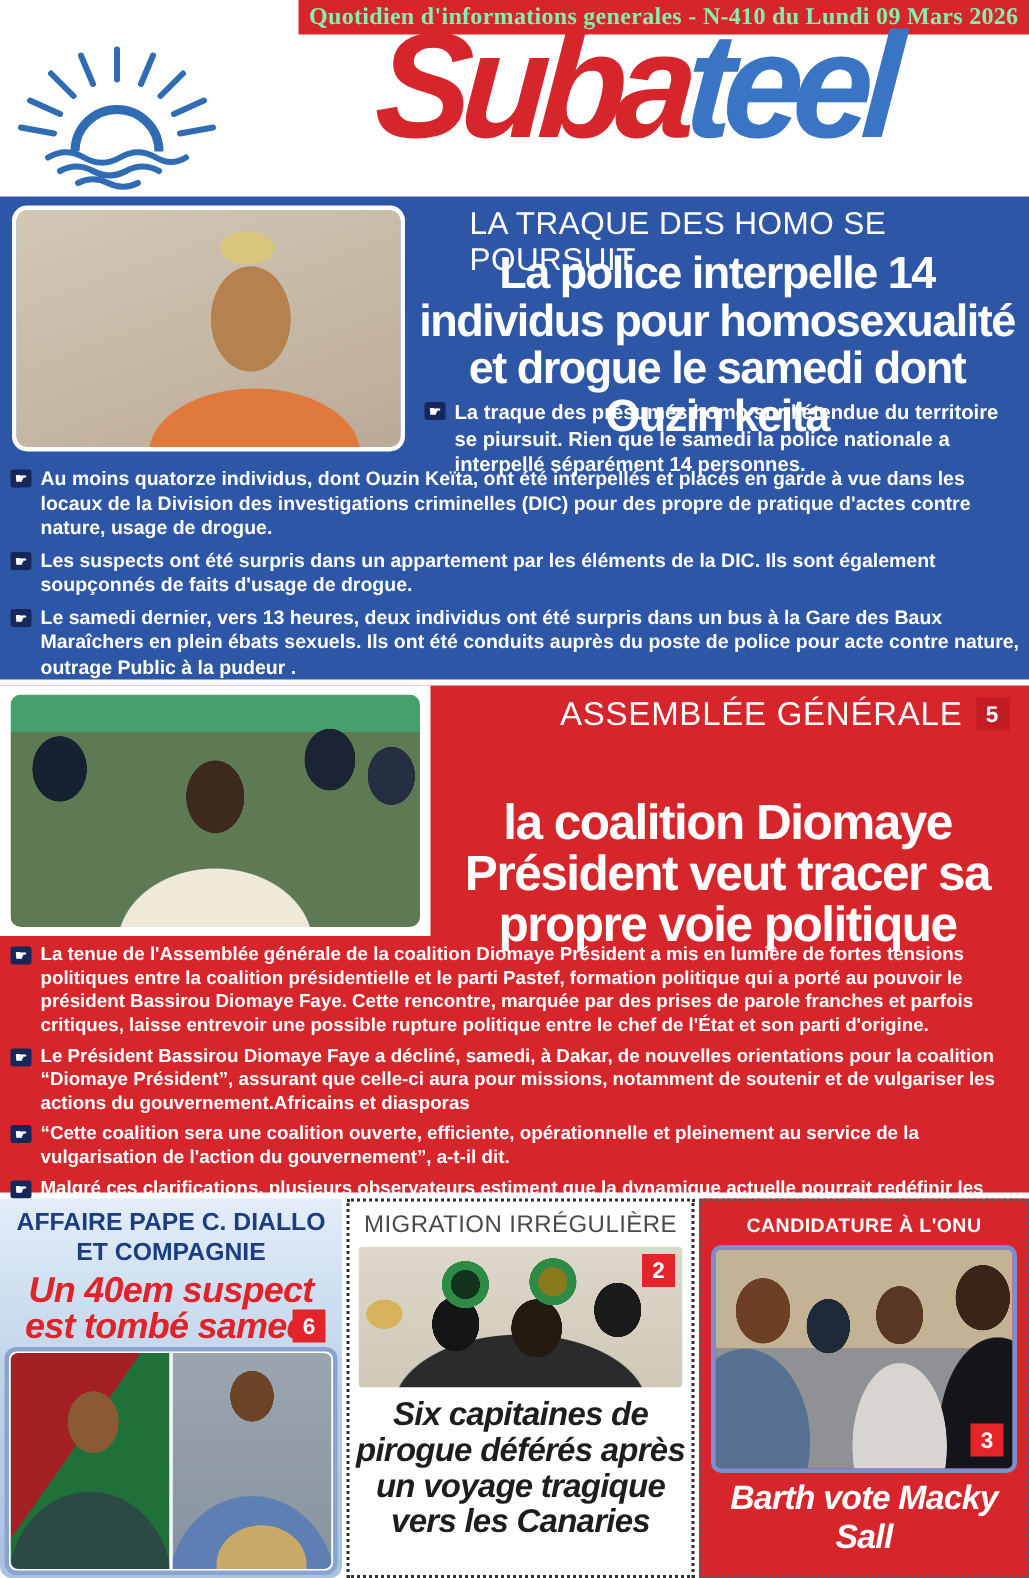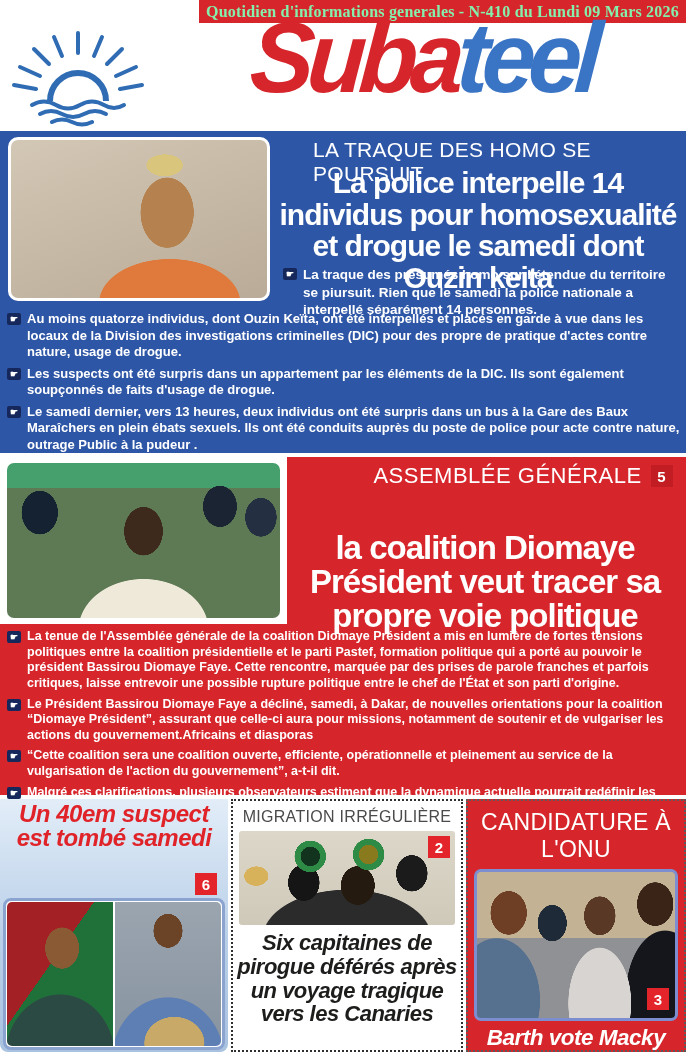--- a/index.html
+++ b/index.html
@@ -113,21 +113,21 @@
       radial-gradient(28px 32px at 55% 58%, #241a10 0 60%, transparent 61%),
       radial-gradient(26px 30px at 80% 45%, #1b1b1b 0 60%, transparent 61%),
       radial-gradient(120px 70px at 50% 115%, #2b2b2b 0 70%, transparent 71%),
       linear-gradient(180deg,#ddd7c9 0%, #cfc9ba 100%); }
   .cm-badge { position:absolute; right:5px; top:5px; }
   .cm-headline { margin-top:6px; text-align:center; color:#1d1d1b; font-style:italic; font-weight:bold; font-size:22px; line-height:1.08; letter-spacing:-.5px; }
   .col-right {
     position:absolute; left:466px; top:0; width:220px; height:253px;
     background:#d6252b; border:2px dotted #5a5a5a;
   }
-  .cr-kicker { margin-top:8px; text-align:center; color:#fff; font-size:23px; letter-spacing:.3px; }
+  .cr-kicker { margin-top:8px; text-align:center; color:#fff; font-size:13px; letter-spacing:.3px;font-weight:bold; }
   .cr-photo { position:relative; margin:6px 6px 0; height:152px; border:3px solid #7d8ed0; border-radius:7px;
     background:
       radial-gradient(30px 36px at 16% 28%, #6e3f24 0 60%, transparent 61%),
       radial-gradient(66px 95px at 10% 88%, #56708f 0 65%, transparent 66%),
       radial-gradient(26px 32px at 62% 30%, #5a3826 0 60%, transparent 61%),
       radial-gradient(48px 85px at 62% 90%, #d8d4d2 0 65%, transparent 66%),
       radial-gradient(30px 36px at 90% 22%, #3a2417 0 60%, transparent 61%),
       radial-gradient(60px 100px at 95% 85%, #14161c 0 65%, transparent 66%),
       radial-gradient(24px 30px at 38% 35%, #1e2a38 0 60%, transparent 61%),
       linear-gradient(180deg,#c4b294 0 45%, #8f9194 45% 100%); }
@@ -220,20 +220,21 @@
       <li>
           <span class="pico">☛</span>
           <span>Malgré ces clarifications, plusieurs observateurs estiment que la dynamique actuelle pourrait redéfinir les équilibres au sein du pouvoir. L'émergence d'une coalition présidentielle plus autonome pourrait, à terme, modifier les rapports de force entre les différentes composantes de la majorité.</span>
         </li>
     </ul>
   </section>
 
   <div class="bottom">
 
     <section class="col-left">
+      <div class="cl-kicker">AFFAIRE PAPE C. DIALLO ET COMPAGNIE</div>
       <div class="cl-headline">Un 40em suspect est tombé samedi</div>
       <span class="badge cl-badge">6</span>
       <div class="cl-photos">
         <div class="cl-photo-a"></div>
         <div class="cl-photo-b"></div>
       </div>
     </section>
 
     <section class="col-mid">
       <div class="cm-kicker">MIGRATION IRRÉGULIÈRE</div>

